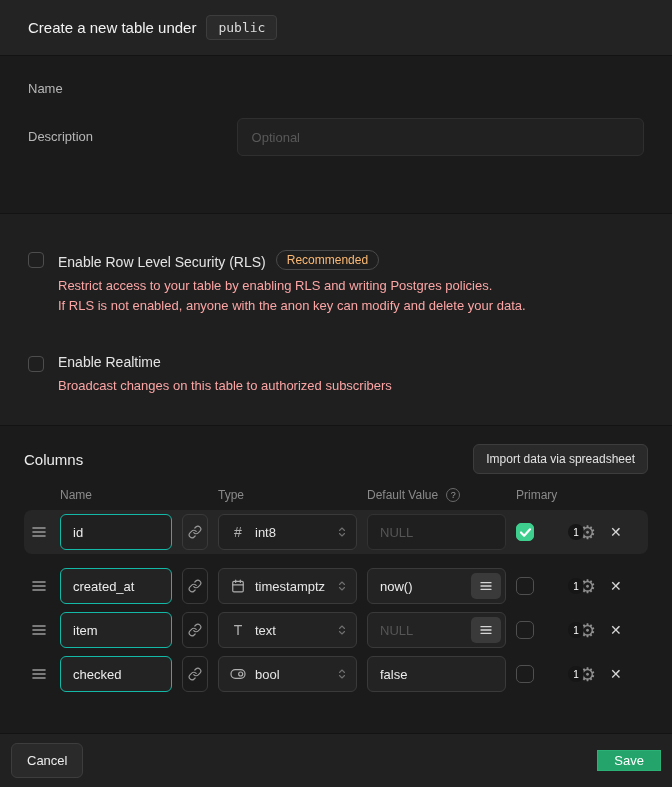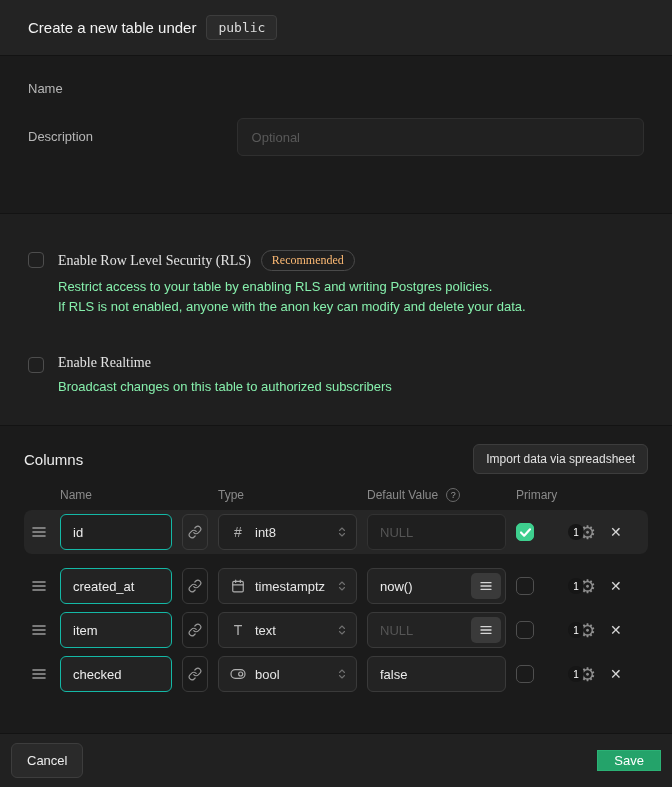--- a/index.html
+++ b/index.html
@@ -21,24 +21,24 @@
   .form-row .lbl { width:210px; font-size:13px; color:#b6b6b6; padding-top:11px; }
   .txt-input { width:410px; height:38px; background:#232323; border:1px solid #3a3a3a; border-radius:6px; color:#ececec; font-size:13px; padding:0 14px; outline:none; font-family:"Liberation Sans", sans-serif; }
   .txt-input.subtle { border-color:#2f2f2f; background:#212121; }
   .txt-input::placeholder { color:#585858; }
 
   
   .toggles-section { background:#1f1f1f; height:212px; padding:36px 28px 0; }
   .toggle-block { display:flex; gap:14px; margin-bottom:38px; }
   .checkbox { width:16px; height:16px; border:1px solid #4d4d4d; border-radius:4px; background:transparent; flex:0 0 auto; margin-top:2px; cursor:pointer; }
   .toggle-copy { flex:1; }
-  .toggle-title-line { display:flex; align-items:center; gap:10px; margin-bottom:6px;font-family:Liberation Serif, serif; }
+  .toggle-title-line { display:flex; align-items:flex-end; gap:10px; margin-bottom:6px; }
   .toggle-title { font-size:14px; color:#e4e4e4; }
   .pill-badge { font-size:12px; color:#fdba74; border:1px solid #4a4a4a; border-radius:999px; padding:2px 10px; }
-  .toggle-desc { font-size:13px; color:#86efac; line-height:20px; }
+  .toggle-desc { font-size:13px; color:#fca5a5; line-height:20px; }
 
   
   .columns-section { background:#1b1b1b; height:308px; padding:18px 24px 0; }
   .col-head-line { display:flex; align-items:center; justify-content:space-between; margin-bottom:14px;gap:8px; }
   .columns-title { font-size:15px; color:#ececec; }
   .import-btn { background:#2a2a2a; border:1px solid #3d3d3d; border-radius:6px; color:#e2e2e2; font-size:12px; padding:7px 12px; font-family:"Liberation Sans", sans-serif; cursor:pointer; }
 
   .col-grid { display:grid; grid-template-columns:18px 112px 26px 139px 139px 42px 1fr; column-gap:10px; align-items:center; padding:0 8px; }
   .col-headers { margin-bottom:8px; }
   .col-headers .h { font-size:12px; color:#8a8a8a; }

